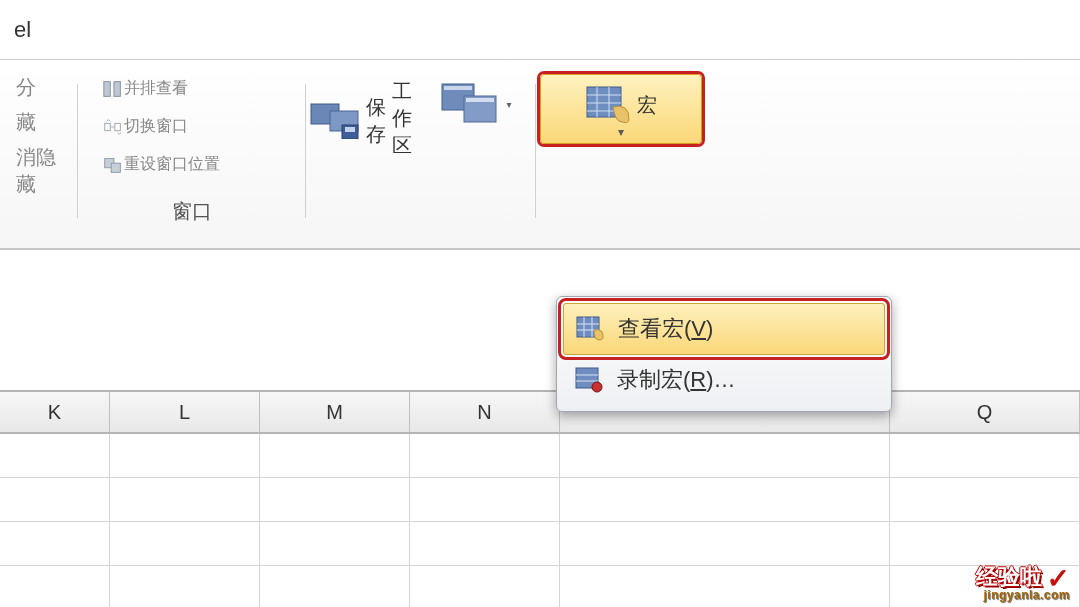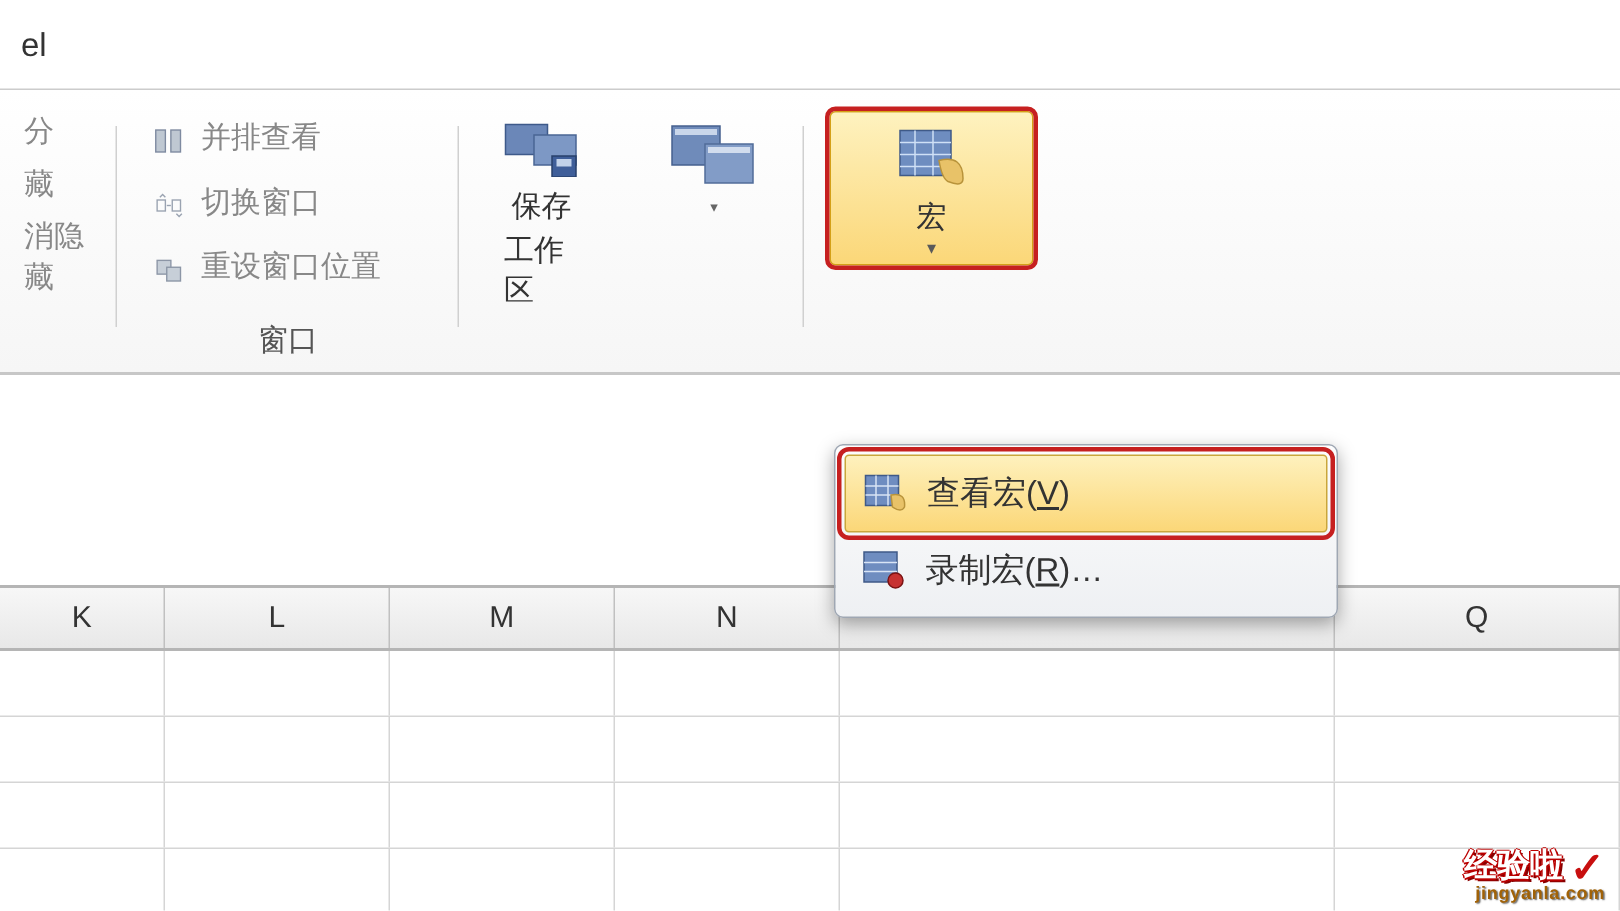--- a/index.html
+++ b/index.html
@@ -5,23 +5,23 @@
     *{box-sizing:border-box;margin:0;padding:0}
     body{font-family:"Microsoft YaHei","SimSun",sans-serif;background:#fff;width:1080px;height:607px;overflow:hidden;position:relative}
     .top{height:60px;border-bottom:1px solid #ccc;padding-left:14px;font-size:22px;color:#333;display:flex;align-items:center}
     .ribbon{height:190px;border-bottom:2px solid #c7c7c7;background:linear-gradient(#fff,#f6f6f6);display:flex;padding-top:14px}
     .ribbon-group{display:flex;flex-direction:column;align-items:center;padding:0 16px;position:relative}
     .ribbon-group.sep::after{content:"";position:absolute;right:0;top:10px;bottom:30px;width:1px;background:#d0d0d0}
     .label{font-size:20px;color:#555;text-align:right}
     .col1-items{display:flex;flex-direction:column;gap:8px}
     .col1-items .r{color:#888;font-size:20px}
     .col2-items{display:flex;flex-direction:column;gap:8px}
-    .cmd{display:flex;align-items:flex-end;gap:10px;color:#888;font-size:20px;padding:4px 8px}
+    .cmd{display:flex;align-items:flex-start;color:#888;font-size:16px;padding:4px 8px}
     .ic-box{width:22px;height:22px;display:inline-flex;align-items:center;justify-content:center}
-    .big-btn{display:flex;flex-direction:column;align-items:center;gap:6px;padding:8px 16px;font-size:20px;color:#333}
+    .big-btn{display:flex;flex-direction:row;align-items:center;gap:6px;padding:8px 16px;font-size:20px;color:#333}
     .macro-btn{background:linear-gradient(#fef2bf,#fbd778);border:1px solid #d4a017;border-radius:4px;outline:3px solid #c62020;outline-offset:0;position:relative;padding:10px 44px 18px}
     .macro-btn .arrow{position:absolute;bottom:4px;left:50%;transform:translateX(-50%);color:#5a5a5a;font-size:12px}
     .icon-workspace{width:50px;height:36px}
     .icon-switch{width:60px;height:44px}
     .icon-macro{width:46px;height:40px;position:relative}
     .menu{position:absolute;top:296px;left:556px;width:336px;background:linear-gradient(#fdfdfd,#eef0f3);border:1px solid #9fa7b3;border-radius:6px;box-shadow:0 4px 12px rgba(0,0,0,0.35);padding:6px;z-index:10}
     .menu-item{display:flex;align-items:center;gap:14px;padding:10px 12px;font-size:22px;color:#333;border-radius:3px}
     .menu-item.hl{background:linear-gradient(#fef1bd,#fbd778);border:1px solid #c9a63b;outline:3px solid #c62020;outline-offset:2px}
     .mic{width:28px;height:26px;display:flex;align-items:center;justify-content:center}
     .under{text-decoration:underline}

